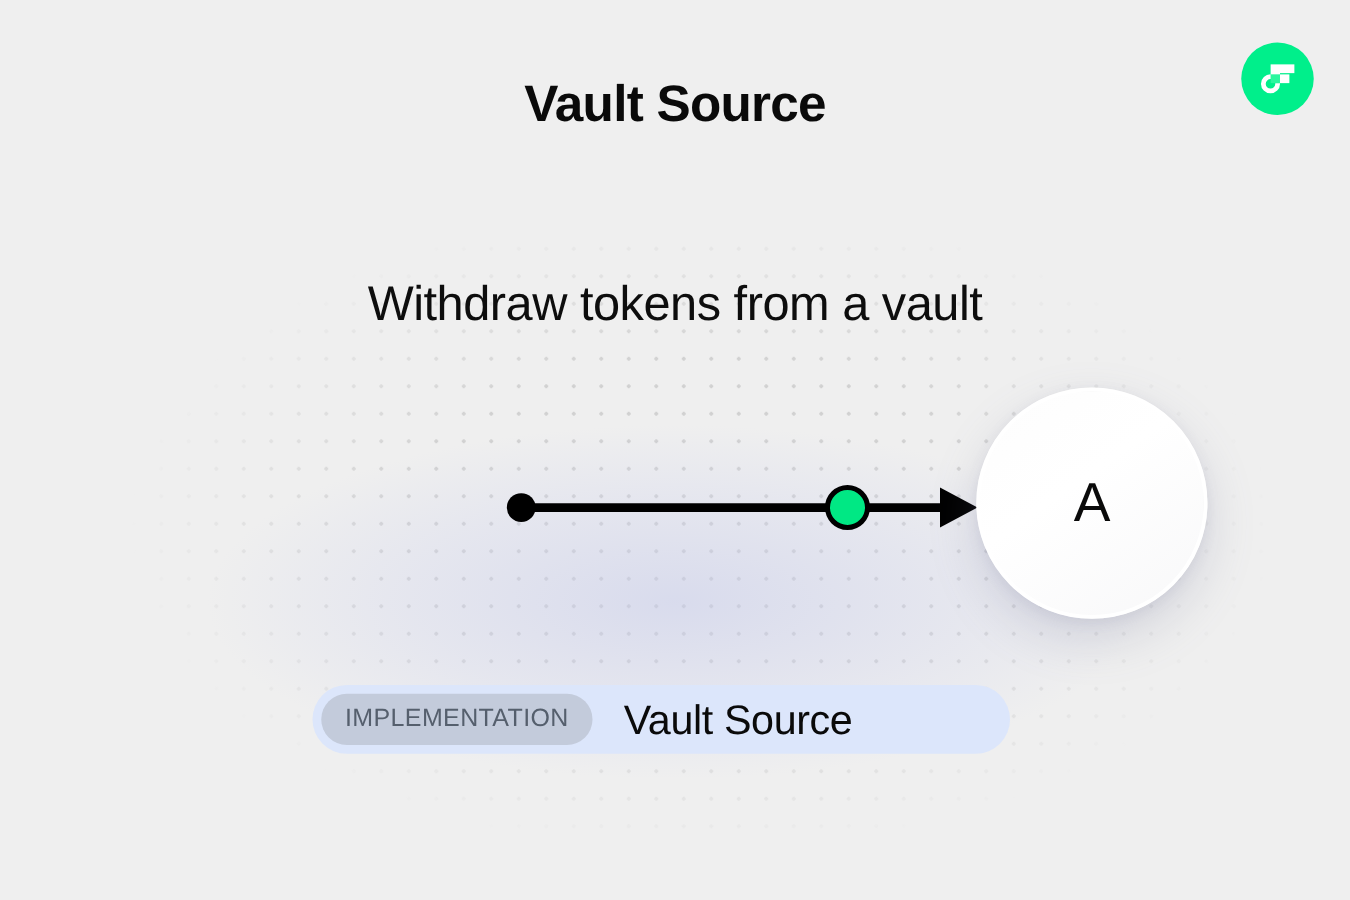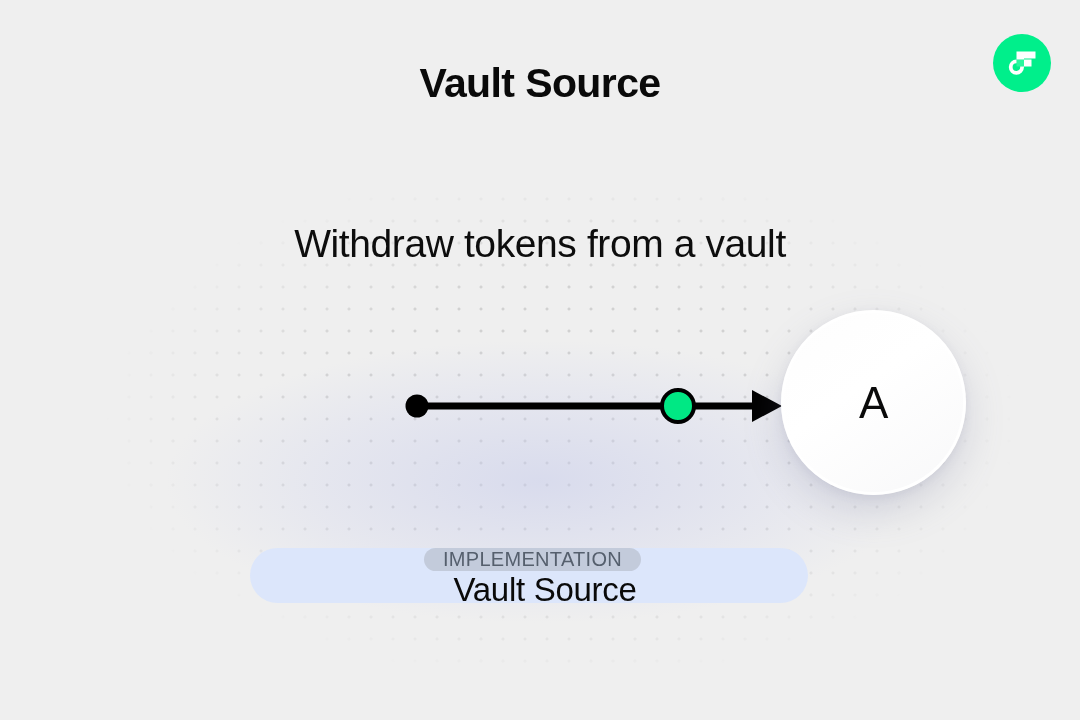--- a/index.html
+++ b/index.html
@@ -150,21 +150,20 @@
     position: absolute;
     left: 250px;
     top: 548px;
     width: 558px;
     height: 55px;
     border-radius: 28px;
     background: #dce6fb;
     display: flex;
     align-items: center;
     padding-left: 7px;
-    flex-direction: column;
   }
   #impl-tag {
     height: 41px;
     border-radius: 21px;
     background: #c3cbdb;
     display: flex;
     align-items: center;
     padding: 0 19px;
     font-size: 20px;
     font-weight: 500;

